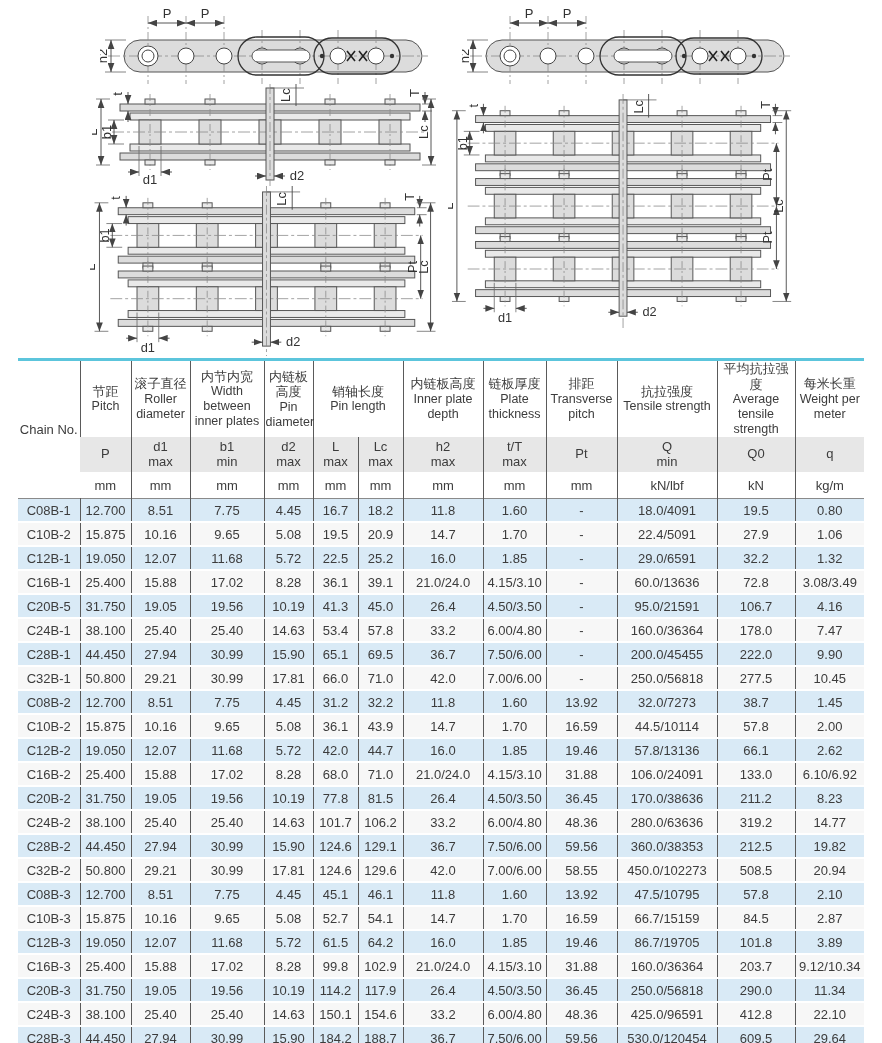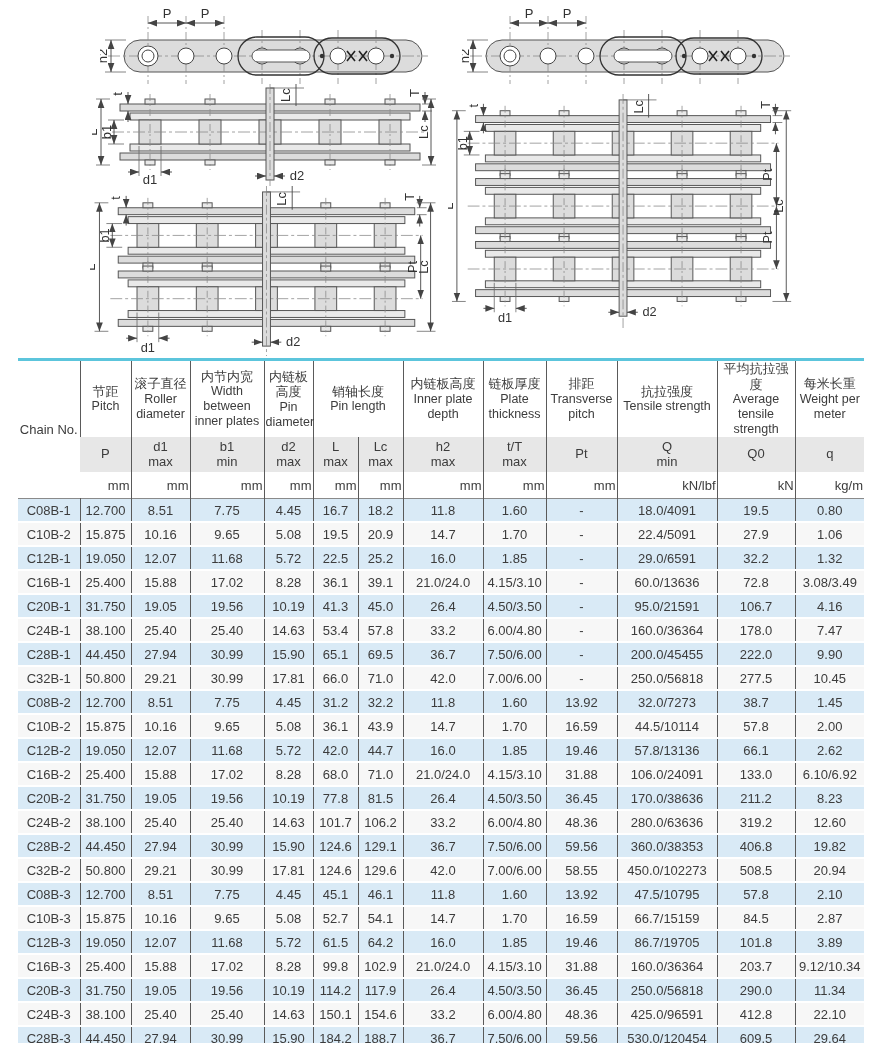--- a/index.html
+++ b/index.html
@@ -24,21 +24,21 @@
   
   table.spec{border-collapse:collapse;table-layout:fixed;width:846px;margin-left:18px;
              border-top:3px solid #5cc5dc;font-size:13px;}
   table.spec th{font-weight:normal;padding:0 1px;text-align:center;vertical-align:middle;}
   table.spec th+th, table.spec td+td{border-left:1px solid #5a5a5a;}
   tr.name-row th{height:70px;line-height:1.2;}
   tr.name-row .zh{font-size:13px;}
   tr.name-row .en{font-size:12.5px;}
   tr.sym-row th{background:#e7e7e7;height:35px;line-height:1.15;}
   .qual:empty{display:none;}
-  tr.unit-row th{height:26px;text-align:right;}
+  tr.unit-row th{height:26px;}
   tbody{border-top:1px solid #8a8a8a;}
   tbody td{height:20px;text-align:center;border-bottom:2px solid #fff;}
   tbody tr:nth-child(odd){background:#d9eaf6;}
   tbody tr:nth-child(even){background:#f7f7f7;}
 </style>
 </head>
 <body>
 
 <div class="page">
 
@@ -522,21 +522,21 @@
           <td>36.1</td>
           <td>39.1</td>
           <td>21.0/24.0</td>
           <td>4.15/3.10</td>
           <td>-</td>
           <td>60.0/13636</td>
           <td>72.8</td>
           <td>3.08/3.49</td>
         </tr>
         <tr>
-          <td>C20B-1</td>
+          <td>C20B-5</td>
           <td>31.750</td>
           <td>19.05</td>
           <td>19.56</td>
           <td>10.19</td>
           <td>41.3</td>
           <td>45.0</td>
           <td>26.4</td>
           <td>4.50/3.50</td>
           <td>-</td>
           <td>95.0/21591</td>
@@ -669,35 +669,35 @@
           <td>25.40</td>
           <td>25.40</td>
           <td>14.63</td>
           <td>101.7</td>
           <td>106.2</td>
           <td>33.2</td>
           <td>6.00/4.80</td>
           <td>48.36</td>
           <td>280.0/63636</td>
           <td>319.2</td>
-          <td>12.60</td>
+          <td>14.77</td>
         </tr>
         <tr>
           <td>C28B-2</td>
           <td>44.450</td>
           <td>27.94</td>
           <td>30.99</td>
           <td>15.90</td>
           <td>124.6</td>
           <td>129.1</td>
           <td>36.7</td>
           <td>7.50/6.00</td>
           <td>59.56</td>
           <td>360.0/38353</td>
-          <td>406.8</td>
+          <td>212.5</td>
           <td>19.82</td>
         </tr>
         <tr>
           <td>C32B-2</td>
           <td>50.800</td>
           <td>29.21</td>
           <td>30.99</td>
           <td>17.81</td>
           <td>124.6</td>
           <td>129.6</td>

